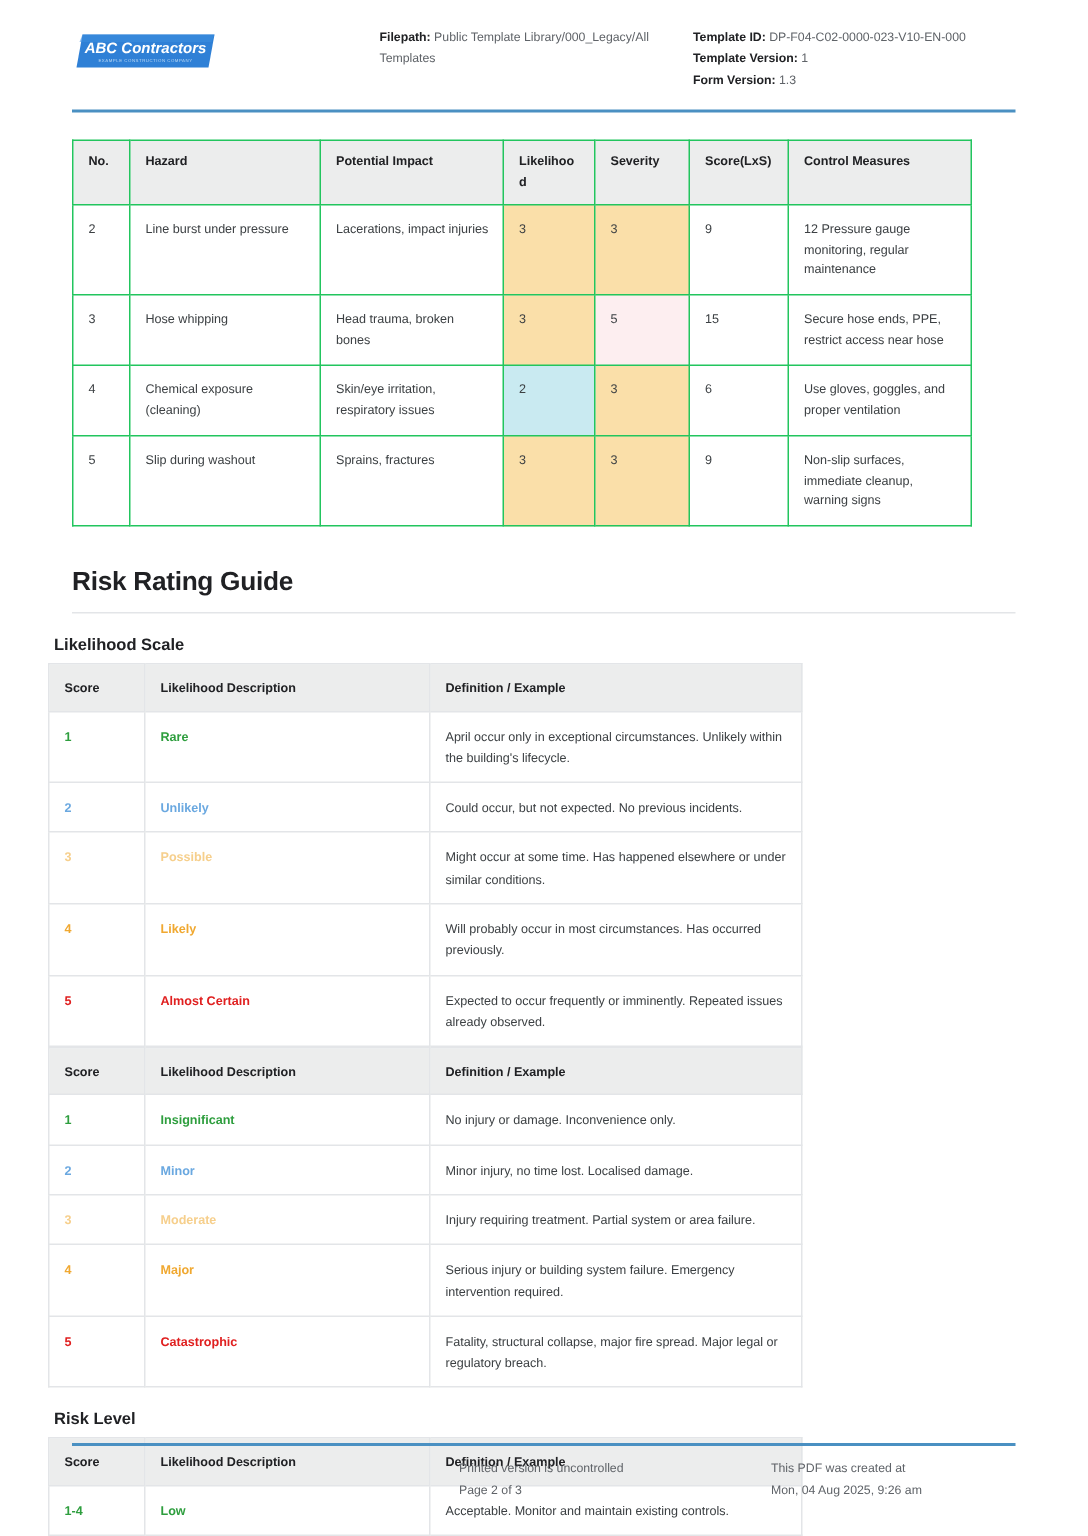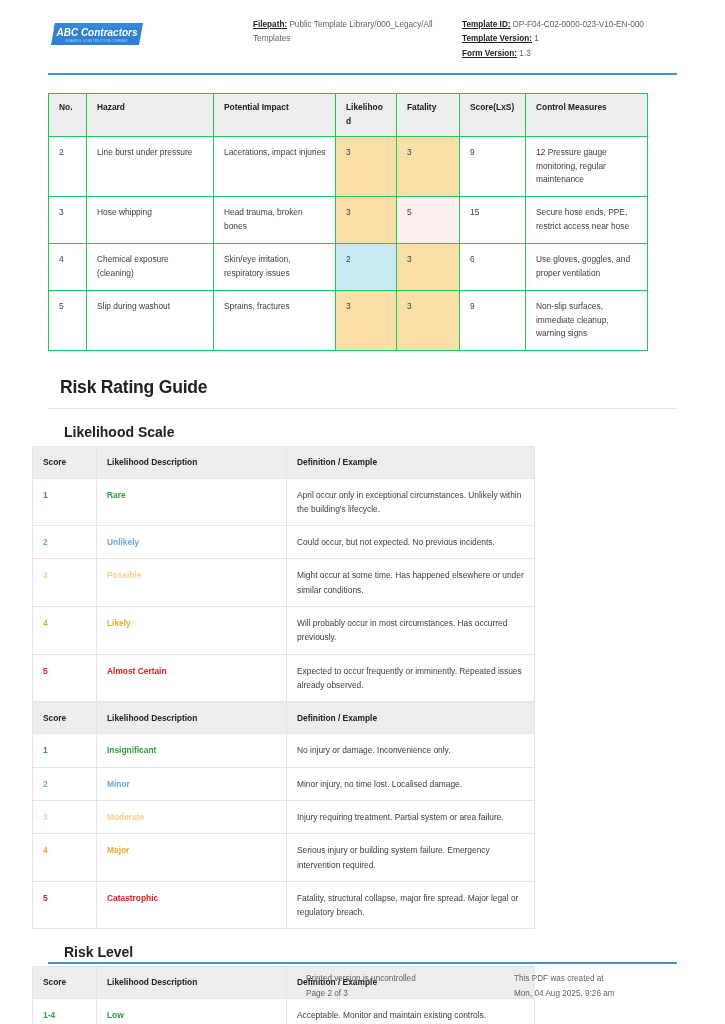--- a/index.html
+++ b/index.html
@@ -55,21 +55,20 @@
   .hdr-col-meta {
     flex: 0 0 218px;
     padding-top: 4px;
     font-size: 8.2px;
     line-height: 1.75;
     color: #5f6368;
   }
   .hdr-label {
     font-weight: bold;
     color: #202124;
-    text-decoration: underline;
   }
 
   .blue-rule {
     margin: 12px 48px 0 48px;
     height: 2px;
     background: #4a90c2;
   }
 
   
   .main-table-wrap {
@@ -103,35 +102,35 @@
   td.sc { font-size: 8.4px; }
   td.amber { background: #fadfa9; }
   td.pink  { background: #fdeef0; }
   td.cyan  { background: #c9eaf1; }
   td.val-amber { color: #a0762a; }
   td.val-pink  { color: #a85252; }
   td.val-cyan  { color: #3f7f93; }
 
   
   .section-title {
-    margin: 26px 0 0 60px;
+    margin: 26px 0 0 48px;
     font-size: 17.5px;
     font-weight: bold;
     color: #202124;
     letter-spacing: -0.2px;
   }
   .section-rule {
     margin: 10px 48px 0 48px;
     height: 1px;
     background: #e3e5e8;
   }
 
   .sub-title {
-    margin: 15px 0 6px 64px;
-    font-size: 14px;
+    margin: 15px 0 6px 36px;
+    font-size: 11px;
     font-weight: bold;
     color: #202124;
   }
 
   .guide-table-wrap {
     margin-left: 32px;
     width: 503px;
   }
   table.guide {
     border-collapse: collapse;
@@ -237,21 +236,21 @@
         <col style="width:63px">
         <col style="width:66px">
         <col>
       </colgroup>
       <thead>
         <tr>
           <th>No.</th>
           <th>Hazard</th>
           <th>Potential Impact</th>
           <th>Likelihood</th>
-          <th>Fatality</th>
+          <th>Severity</th>
           <th>Score(LxS)</th>
           <th>Control Measures</th>
         </tr>
       </thead>
       <tbody id="risk-rows">
           <tr>
             <td>2</td>
             <td>Line burst under pressure</td>
             <td>Lacerations, impact injuries</td>
             <td class="sc amber val-amber">3</td>

